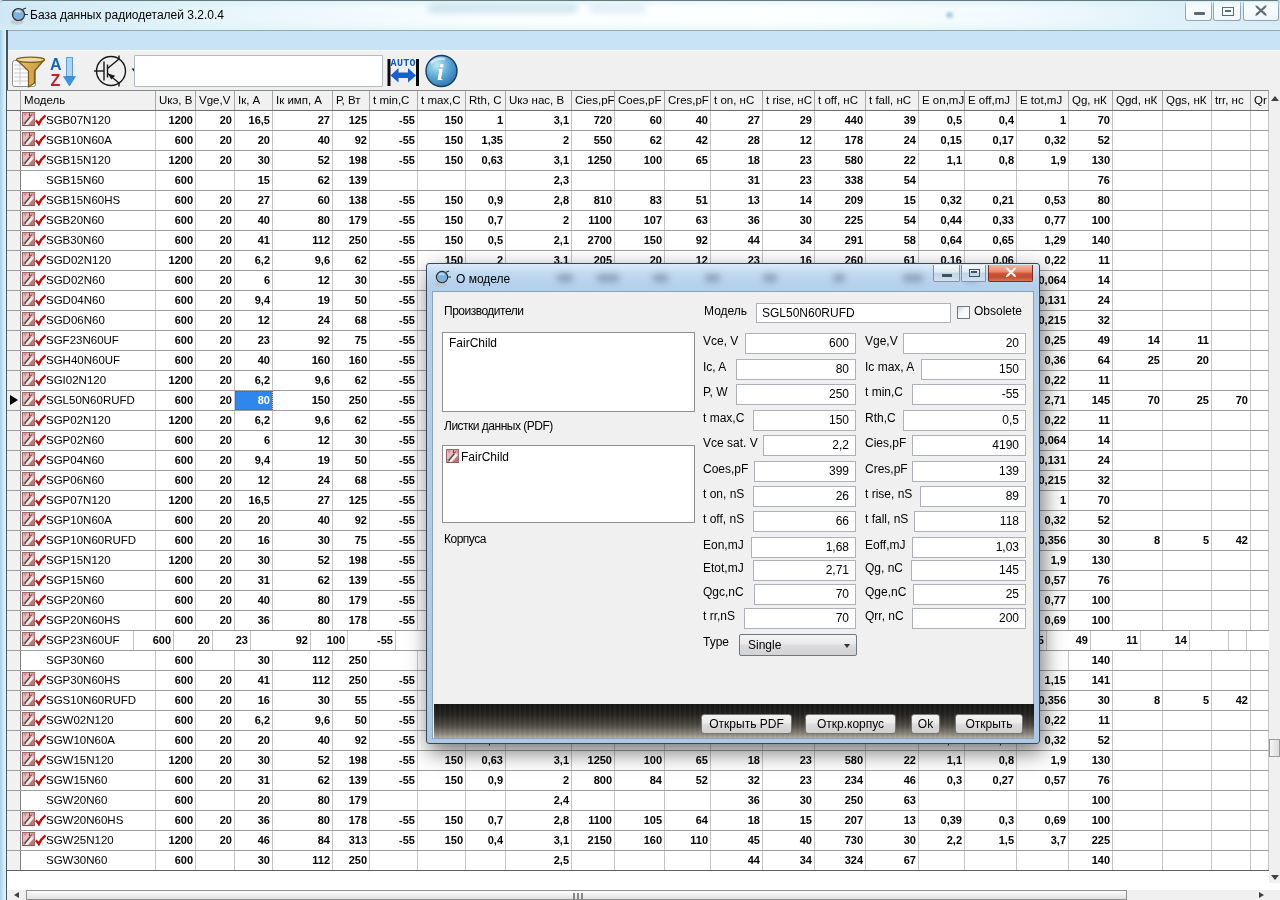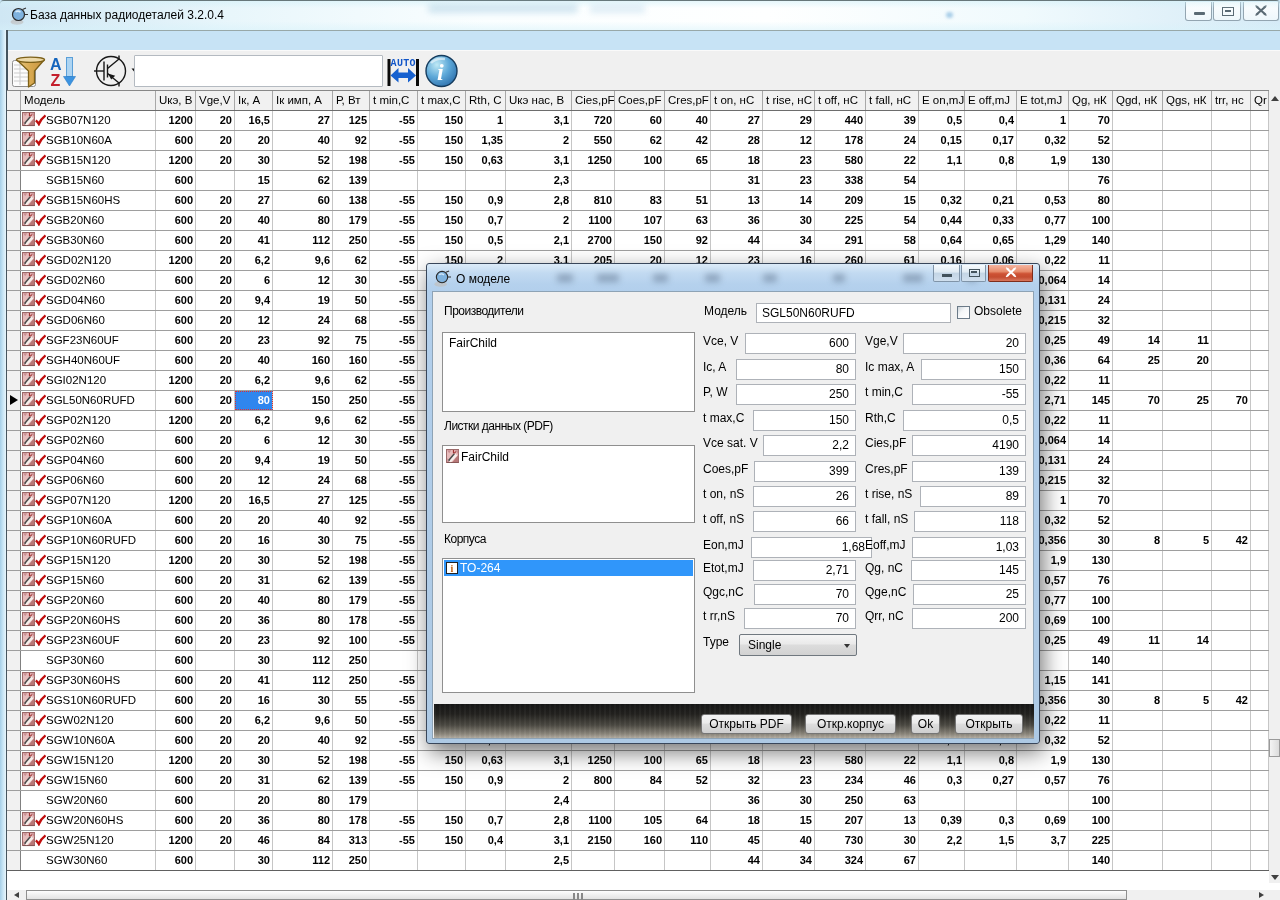--- a/index.html
+++ b/index.html
@@ -1019,21 +1019,21 @@
         <div class="c n" style="width:52px"></div>
         <div class="c n" style="width:52px">0,69</div>
         <div class="c n" style="width:44px">100</div>
         <div class="c n" style="width:50px"></div>
         <div class="c n" style="width:49px"></div>
         <div class="c n" style="width:39px"></div>
         <div class="c n" style="width:18px"></div>
       </div>
       <div class="r">
         <div class="c s" style="width:14px"></div>
-        <div class="c m" style="width:135px"><svg width="13" height="15" viewBox="0 0 13 15">
+        <div class="c m" style="width:113px"><svg width="13" height="15" viewBox="0 0 13 15">
             <use href="#pdf"></use>
           </svg><svg width="11" height="12" viewBox="0 0 12 12" style="vertical-align:-2px">
             <use href="#chk"></use>
           </svg><span>SGP23N60UF</span></div>
         <div class="c n" style="width:40px">600</div>
         <div class="c n" style="width:39px">20</div>
         <div class="c n" style="width:38px">23</div>
         <div class="c n" style="width:60px">92</div>
         <div class="c n" style="width:37px">100</div>
         <div class="c n" style="width:48px">-55</div>
@@ -1449,24 +1449,20 @@
         <div class="dlabel" style="left:11px;top:12px;letter-spacing:-0.5px">Производители</div>
         <div class="dlabel" style="left:11px;top:127px;letter-spacing:-0.5px">Листки данных (PDF)</div>
         <div class="dlabel" style="left:11px;top:240px;letter-spacing:-0.5px">Корпуса</div>
         <div class="lbox" style="left:9px;top:40px;width:253px;height:80px">
           <div style="margin:3px 0 0 6px">FairChild</div>
         </div>
         <div class="lbox" style="left:9px;top:153px;width:253px;height:78px">
           <div style="margin:3px 0 0 3px"><svg width="13" height="14" viewBox="0 0 13 14" style="vertical-align:-2px">
               <use href="#pdf"></use>
             </svg><span style="margin-left:2px">FairChild</span></div>
-        </div>
-        <div class="lbox" style="left:9px;top:266px;width:253px;height:135px">
-<div style="position:absolute;left:1px;top:1px;width:249px;height:16px;background:#3096fa;color:#fff;line-height:16px">
-<span style="display:inline-block;width:12px;height:12px;background:#fff;border:1px solid #222;margin:1px 2px -2px 2px;text-align:center;line-height:11px;font-size:10px;font-weight:bold;font-family:'Liberation Serif',serif;color:#c06010;padding:0">i</span>TO-264</div>
         </div>
         <div class="dlabel" style="left:271px;top:12px">Модель</div>
         <div class="fld l" style="left:323px;top:11px;width:195px;height:20px;line-height:18px">SGL50N60RUFD</div>
         <div class="ck" style="left:524px;top:14px"></div>
         <div class="dlabel" style="left:541px;top:12px">Obsolete</div>
         <div class="dlabel" style="left:270px;top:42px">Vce, V</div>
         <div class="fld" style="left:312px;top:41px;width:111px">600</div>
         <div class="dlabel" style="left:432px;top:42px">Vge,V</div>
         <div class="fld" style="left:470px;top:41px;width:123px">20</div>
         <div class="dlabel" style="left:270px;top:68px">Ic, A</div>
@@ -1491,21 +1487,21 @@
         <div class="fld" style="left:479px;top:169px;width:114px">139</div>
         <div class="dlabel" style="left:270px;top:195px">t on, nS</div>
         <div class="fld" style="left:320px;top:194px;width:103px">26</div>
         <div class="dlabel" style="left:432px;top:195px">t rise, nS</div>
         <div class="fld" style="left:487px;top:194px;width:106px">89</div>
         <div class="dlabel" style="left:270px;top:220px">t off, nS</div>
         <div class="fld" style="left:320px;top:219px;width:103px">66</div>
         <div class="dlabel" style="left:432px;top:220px">t fall, nS</div>
         <div class="fld" style="left:481px;top:219px;width:112px">118</div>
         <div class="dlabel" style="left:270px;top:246px">Eon,mJ</div>
-        <div class="fld" style="left:318px;top:245px;width:121px">1,68</div>
+        <div class="fld" style="left:318px;top:245px;width:105px">1,68</div>
         <div class="dlabel" style="left:432px;top:246px">Eoff,mJ</div>
         <div class="fld" style="left:479px;top:245px;width:114px">1,03</div>
         <div class="dlabel" style="left:270px;top:269px">Etot,mJ</div>
         <div class="fld" style="left:320px;top:268px;width:103px">2,71</div>
         <div class="dlabel" style="left:432px;top:269px">Qg, nC</div>
         <div class="fld" style="left:478px;top:268px;width:115px">145</div>
         <div class="dlabel" style="left:270px;top:293px">Qgc,nC</div>
         <div class="fld" style="left:321px;top:292px;width:102px">70</div>
         <div class="dlabel" style="left:432px;top:293px">Qge,nC</div>
         <div class="fld" style="left:480px;top:292px;width:113px">25</div>

